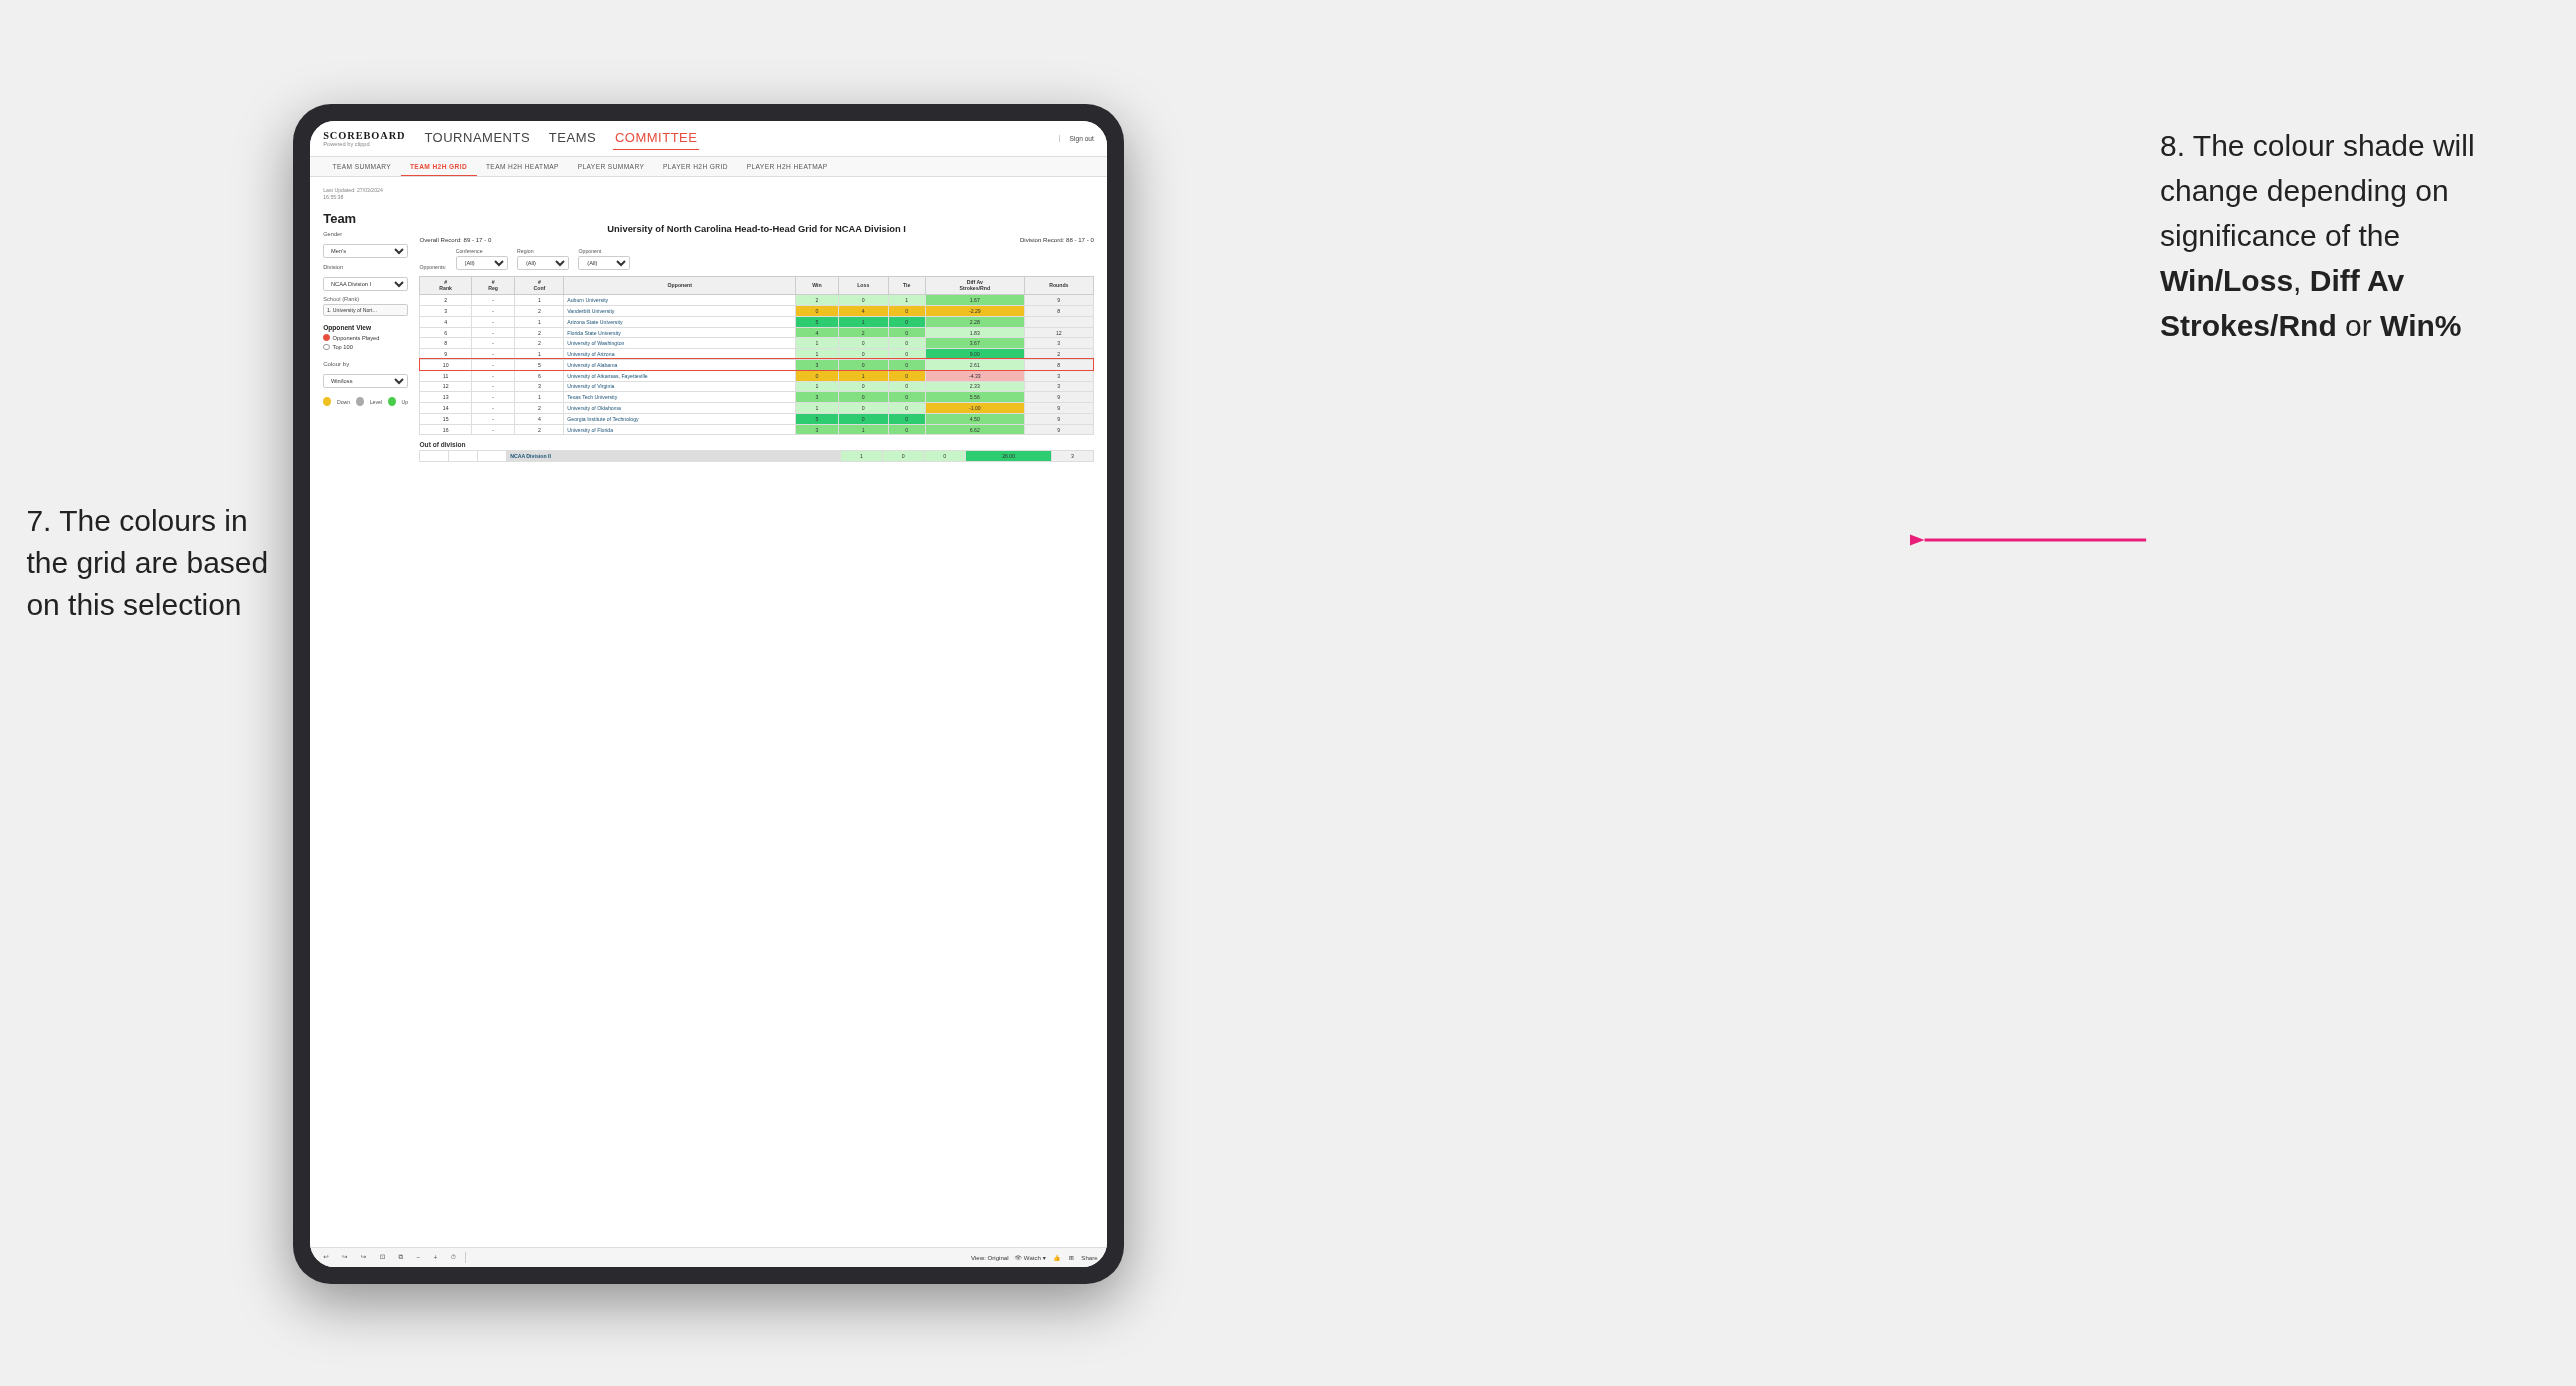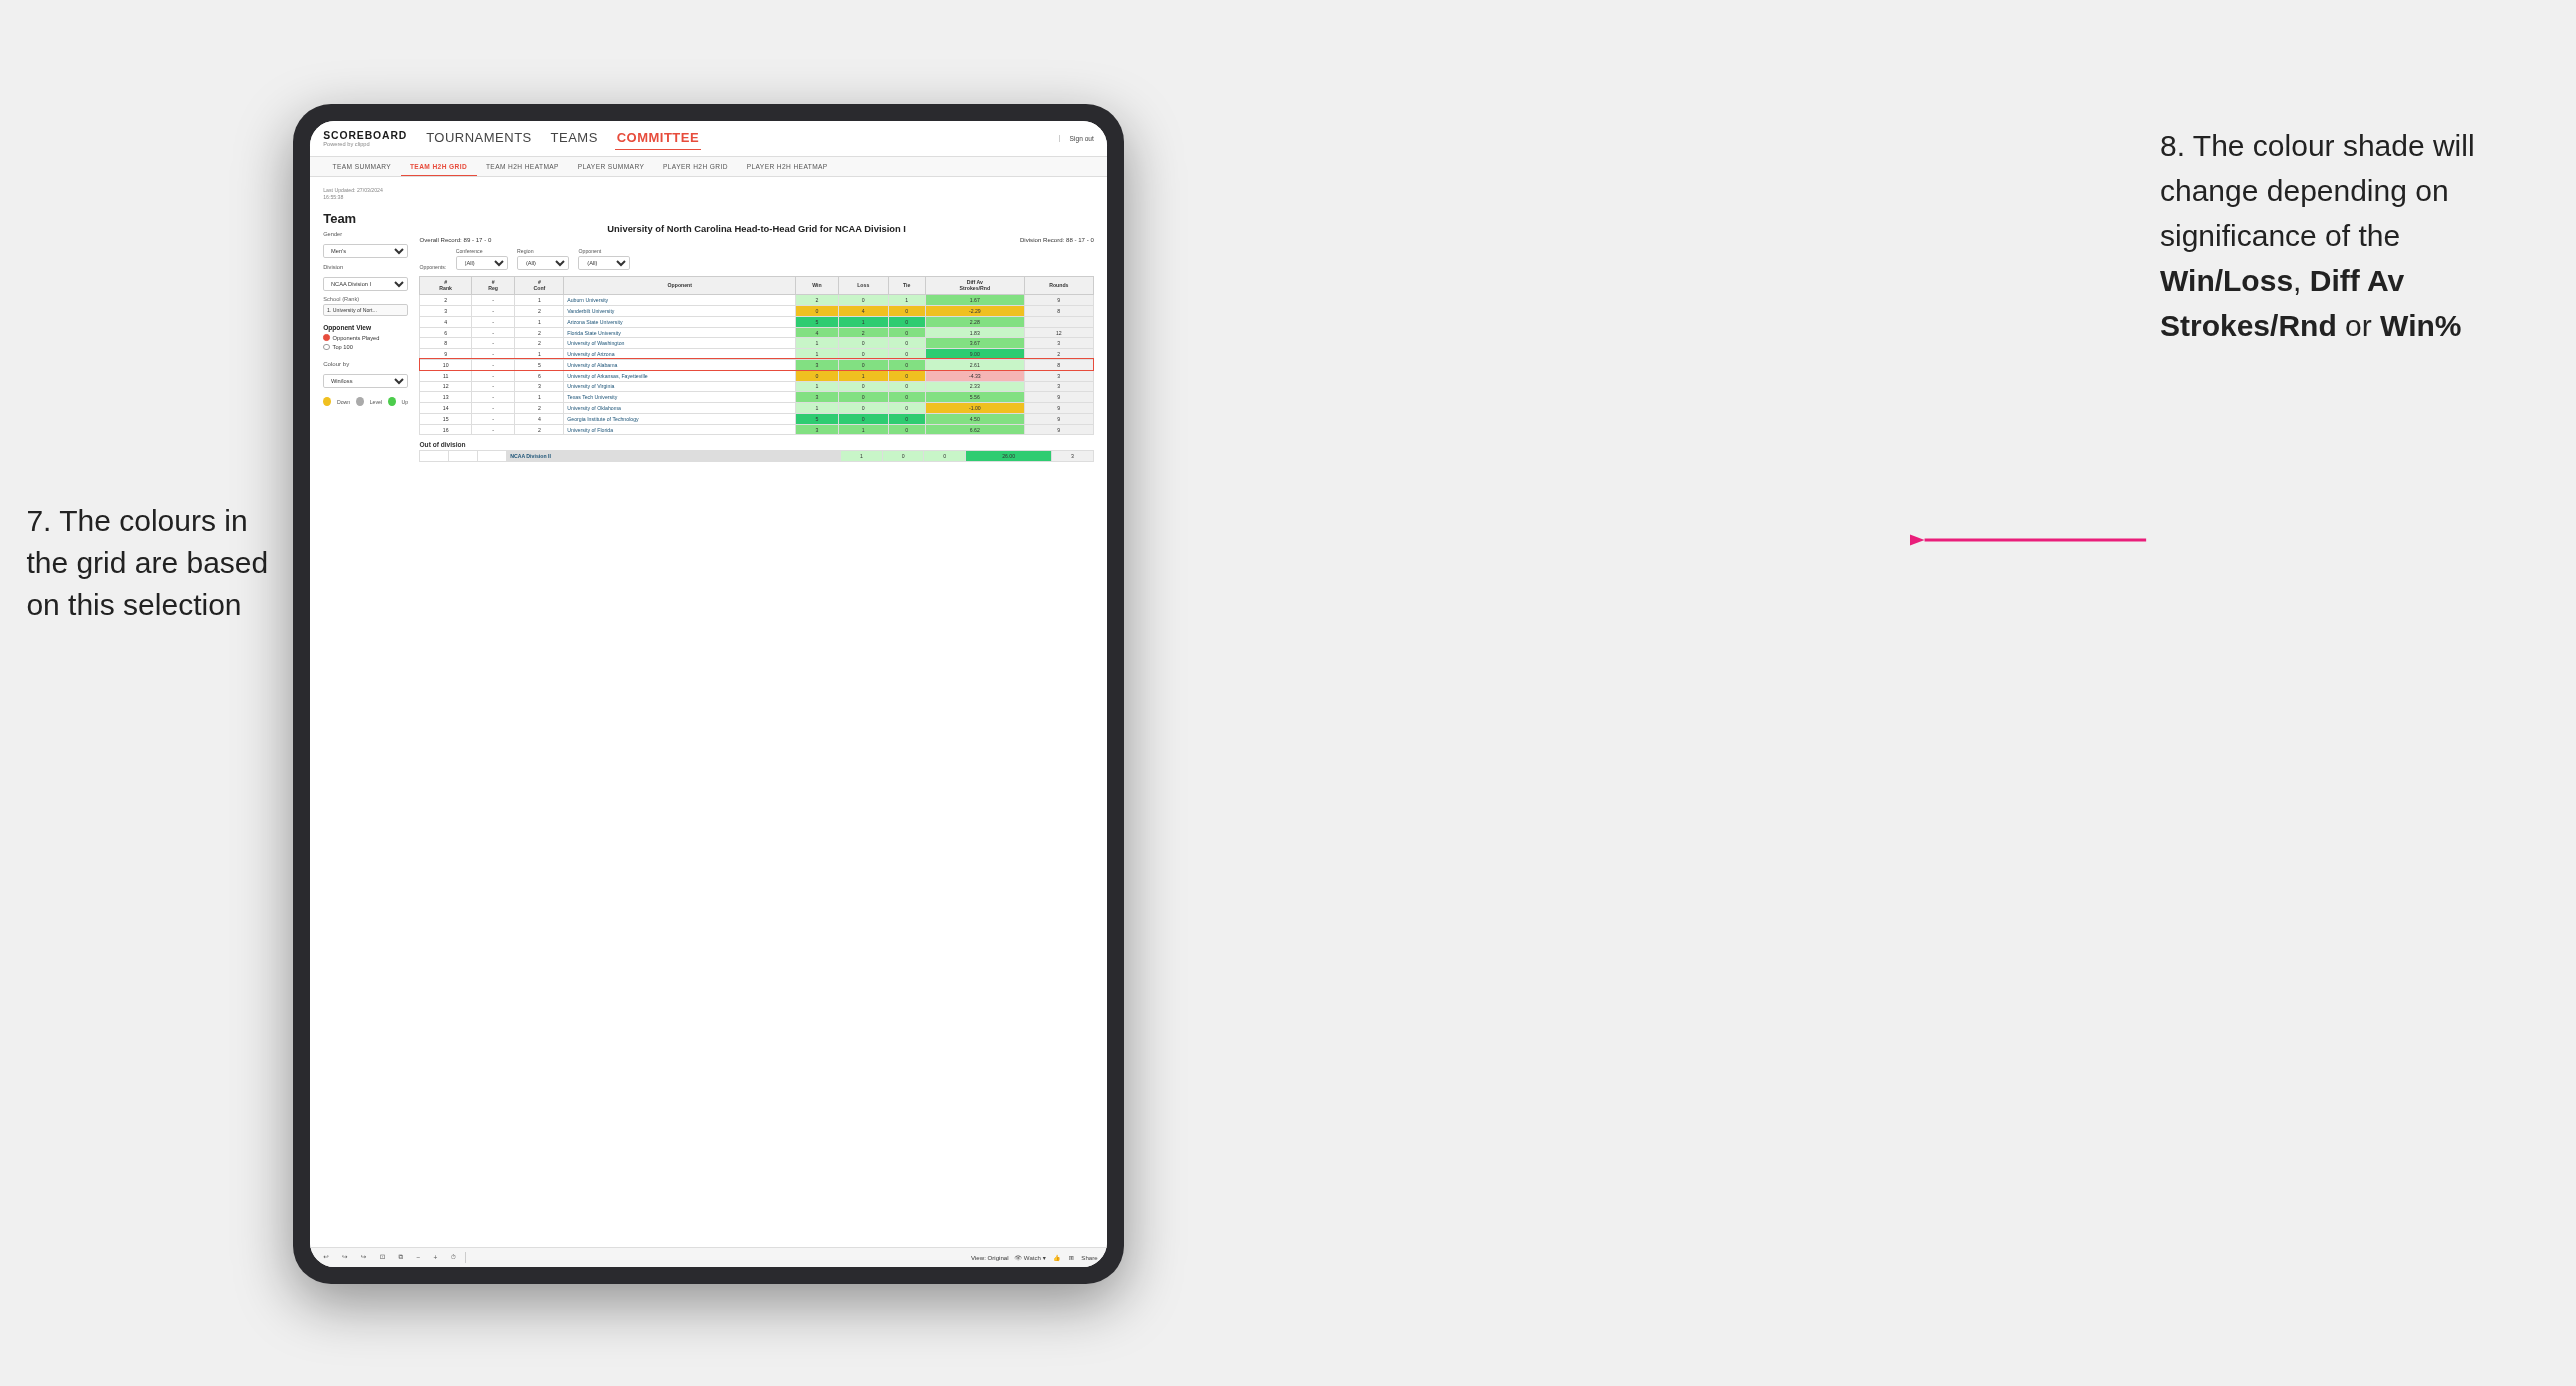--- a/index.html
+++ b/index.html
@@ -49,20 +49,21 @@
     .logo-area {
       display: flex;
       flex-direction: column;
     }
 
     .logo-text {
       font-size: 10.4px;
       font-weight: 900;
       color: #1a1a1a;
       letter-spacing: 0.9px;
+      font-family: Liberation Serif, serif;
     }
 
     .logo-sub {
       font-size: 5.7px;
       color: #888;
     }
 
     .nav-links {
       display: flex;
       gap: 15px;
@@ -73,21 +74,21 @@
       font-size: 13px;
       color: #444;
       cursor: pointer;
       text-transform: uppercase;
       letter-spacing: 0.5px;
       padding: 3.8px 1.9px;
     }
 
     .nav-link.active {
       color: #e74c3c;
-      font-weight: bold;
+      font-weight: normal;
       border-bottom: 1.9px solid #e74c3c;
     }
 
     .sign-out {
       font-size: 6.6px;
       color: #444;
       margin-left: auto;
       border-left: 0.9px solid #ccc;
       padding-left: 9.4px;
     }

